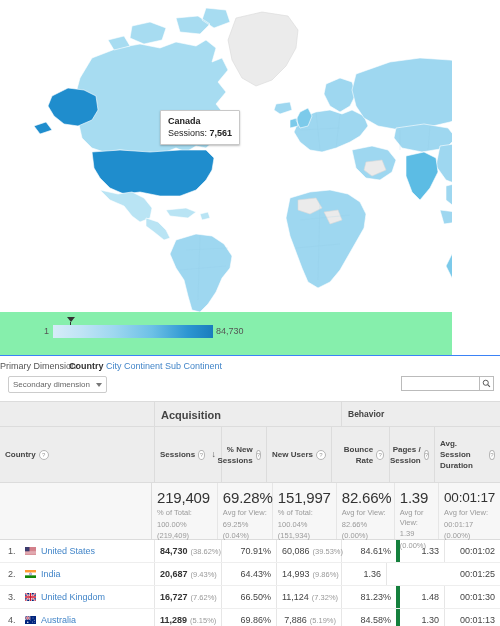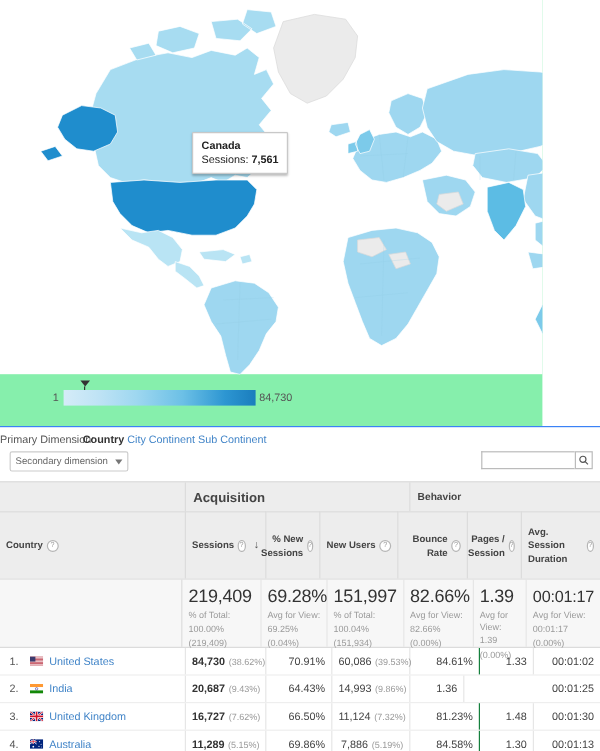--- a/index.html
+++ b/index.html
@@ -117,21 +117,21 @@
   .big{font-size:15px;color:#333;font-weight:normal;line-height:16px;letter-spacing:-0.2px;}
   .big.sm{font-size:13.5px;}
   .sub{font-size:7.5px;color:#9a9a9a;line-height:9.5px;margin-top:2px;}
 
   .drow{display:flex;height:22px;border-bottom:1px solid #eee;align-items:center;}
   .dc{box-sizing:border-box;padding:0 5px;text-align:right;font-size:9px;color:#444;}
   .dc.country{width:155px;text-align:left;display:flex;align-items:center;gap:5px;border-right:1px solid #e6e6e6;height:22px;padding-left:8px;}
   .dc.sessions{width:67px;border-right:1px solid #e6e6e6;height:22px;line-height:22px;}
   .dc.newsess{width:55px;border-right:1px solid #e6e6e6;height:22px;line-height:22px;}
   .dc.newusers{width:65px;border-right:1px solid #e6e6e6;height:22px;line-height:22px;}
-  .dc.bounce{width:58px;border-right:1px solid #15803d;height:22px;line-height:22px;}
+  .dc.bounce{width:58px;border-right:4px solid #15803d;height:22px;line-height:22px;}
   .dc.pages{width:45px;border-right:1px solid #e6e6e6;height:22px;line-height:22px;}
   .dc.dur{flex:1;height:22px;line-height:22px;}
   .rank{color:#555;font-size:9px;width:12px;display:inline-block;}
   .flag{width:11px;height:8px;display:inline-block;border:0;flex:0 0 auto;}
   .cname{color:#4285c8;text-decoration:none;font-size:9px;}
   .bval{font-weight:bold;color:#333;}
   .pct{color:#999;font-size:7.5px;margin-left:3px;}
 </style>
 </head>
 <body>

